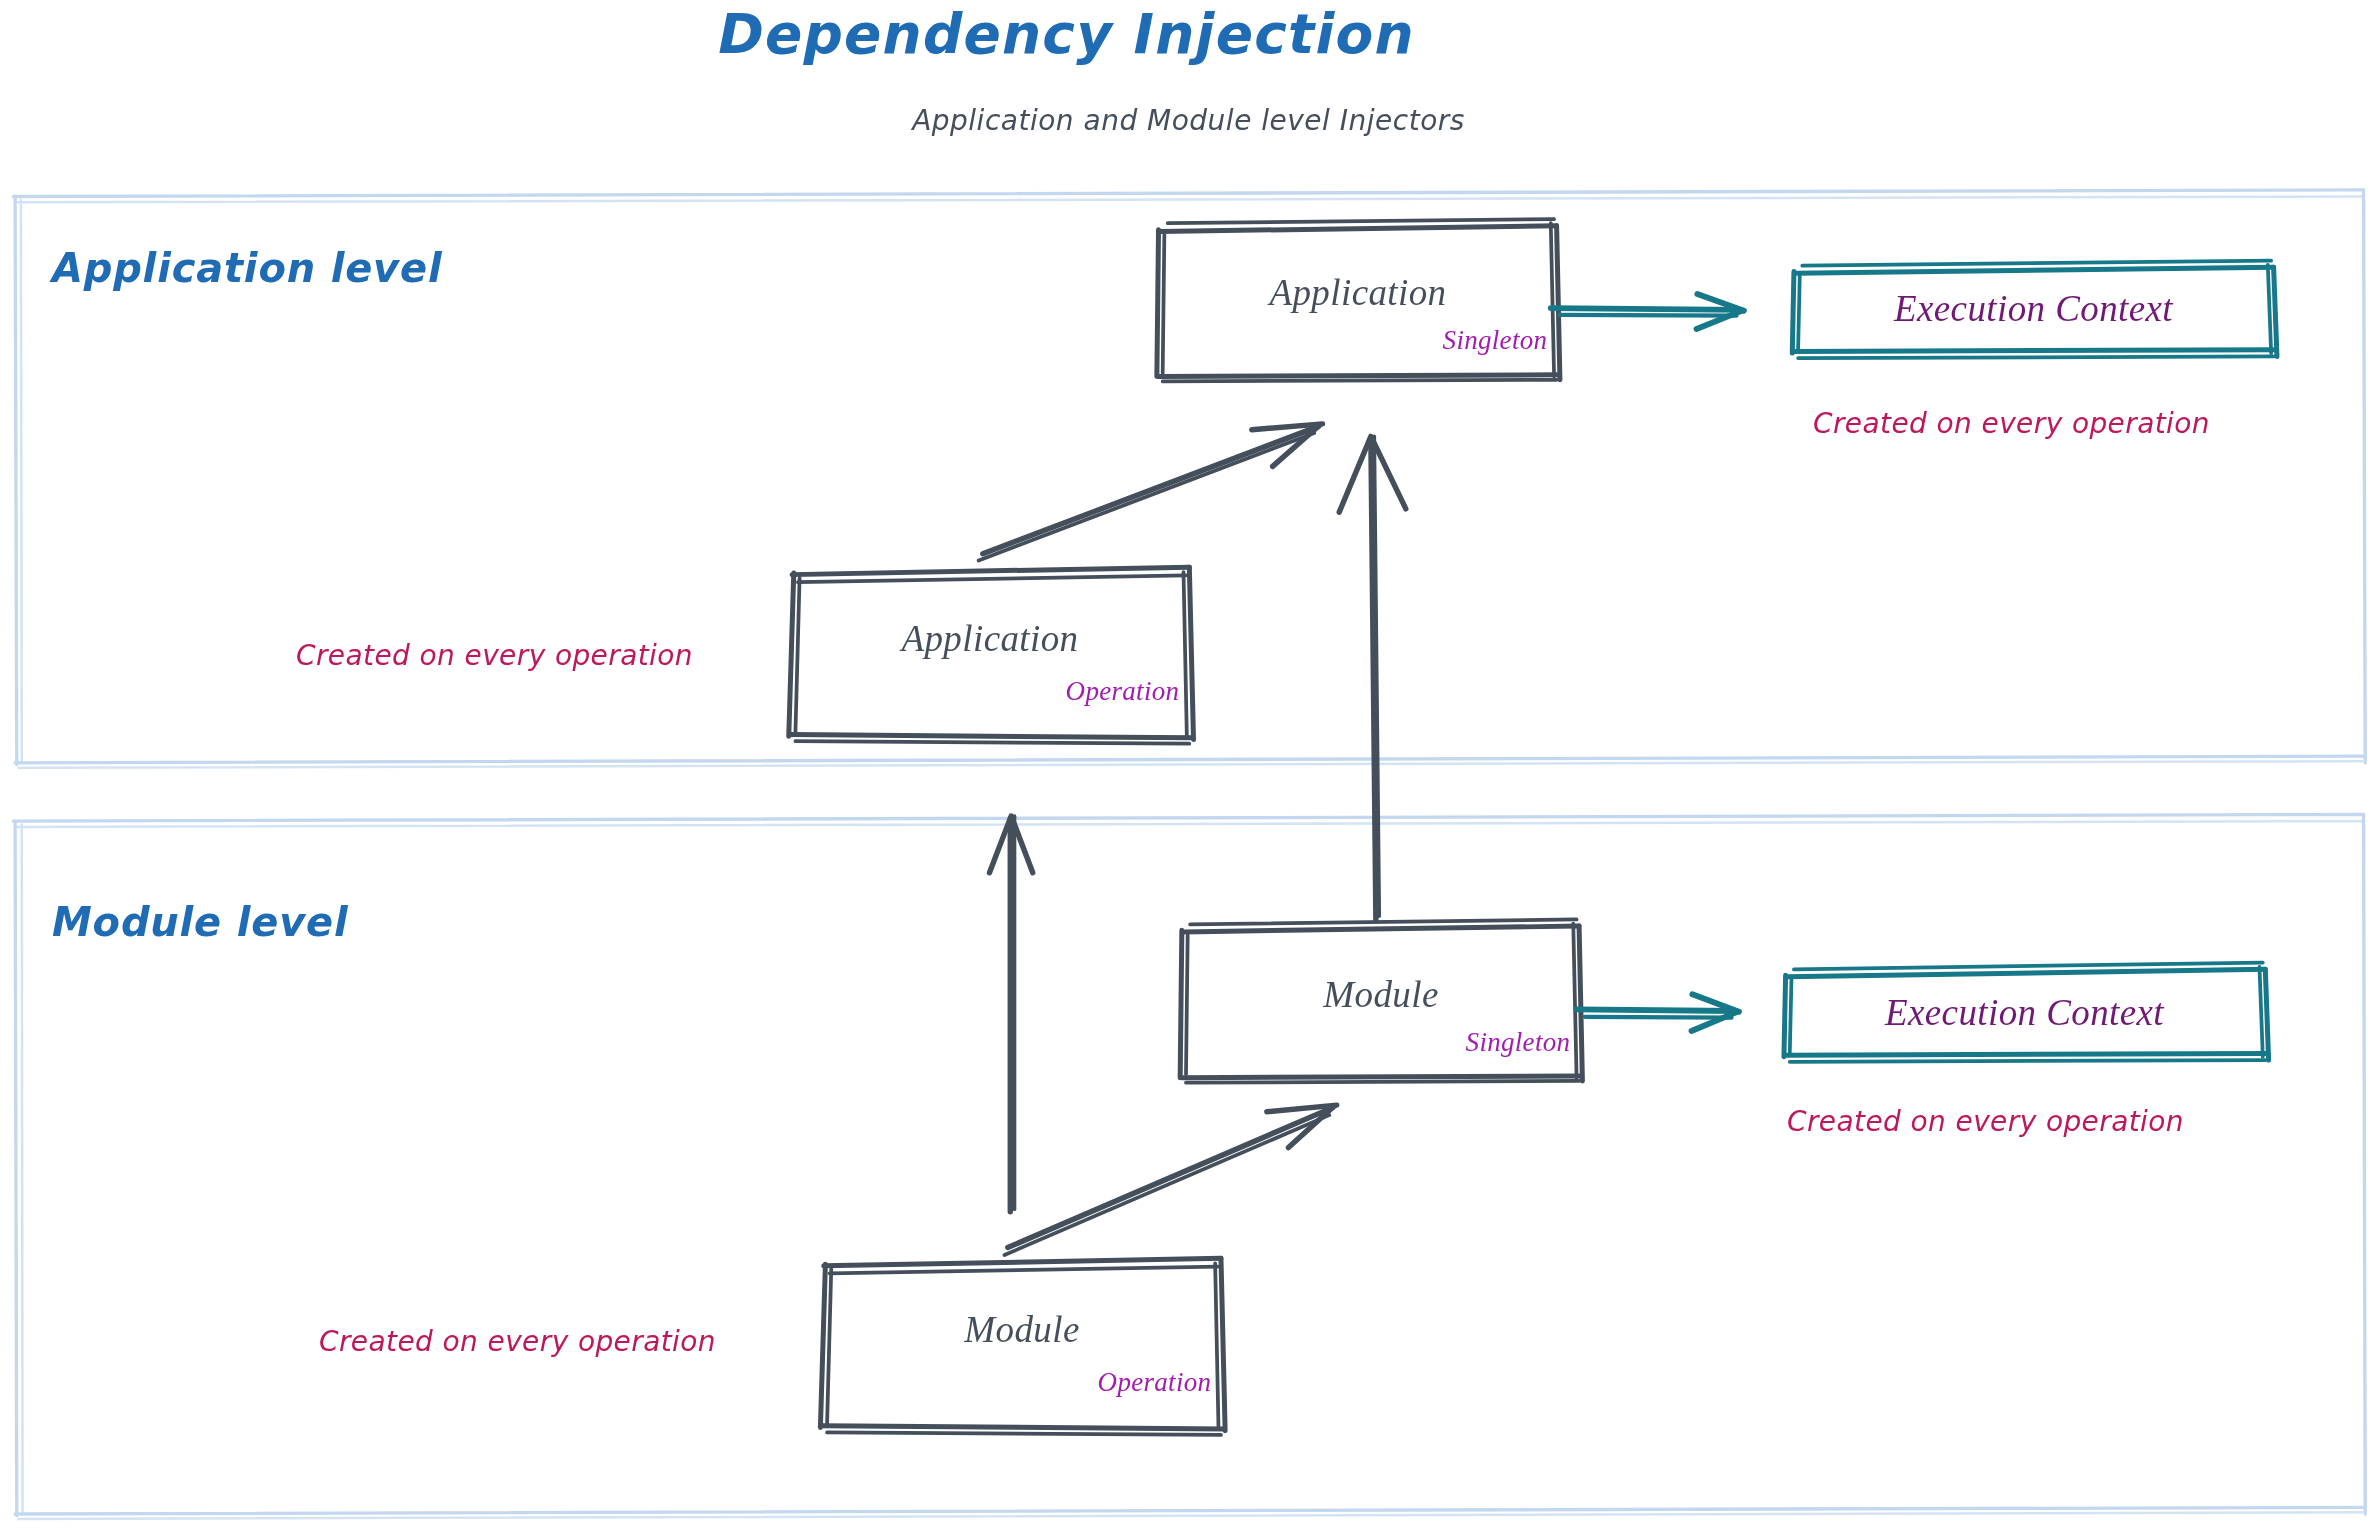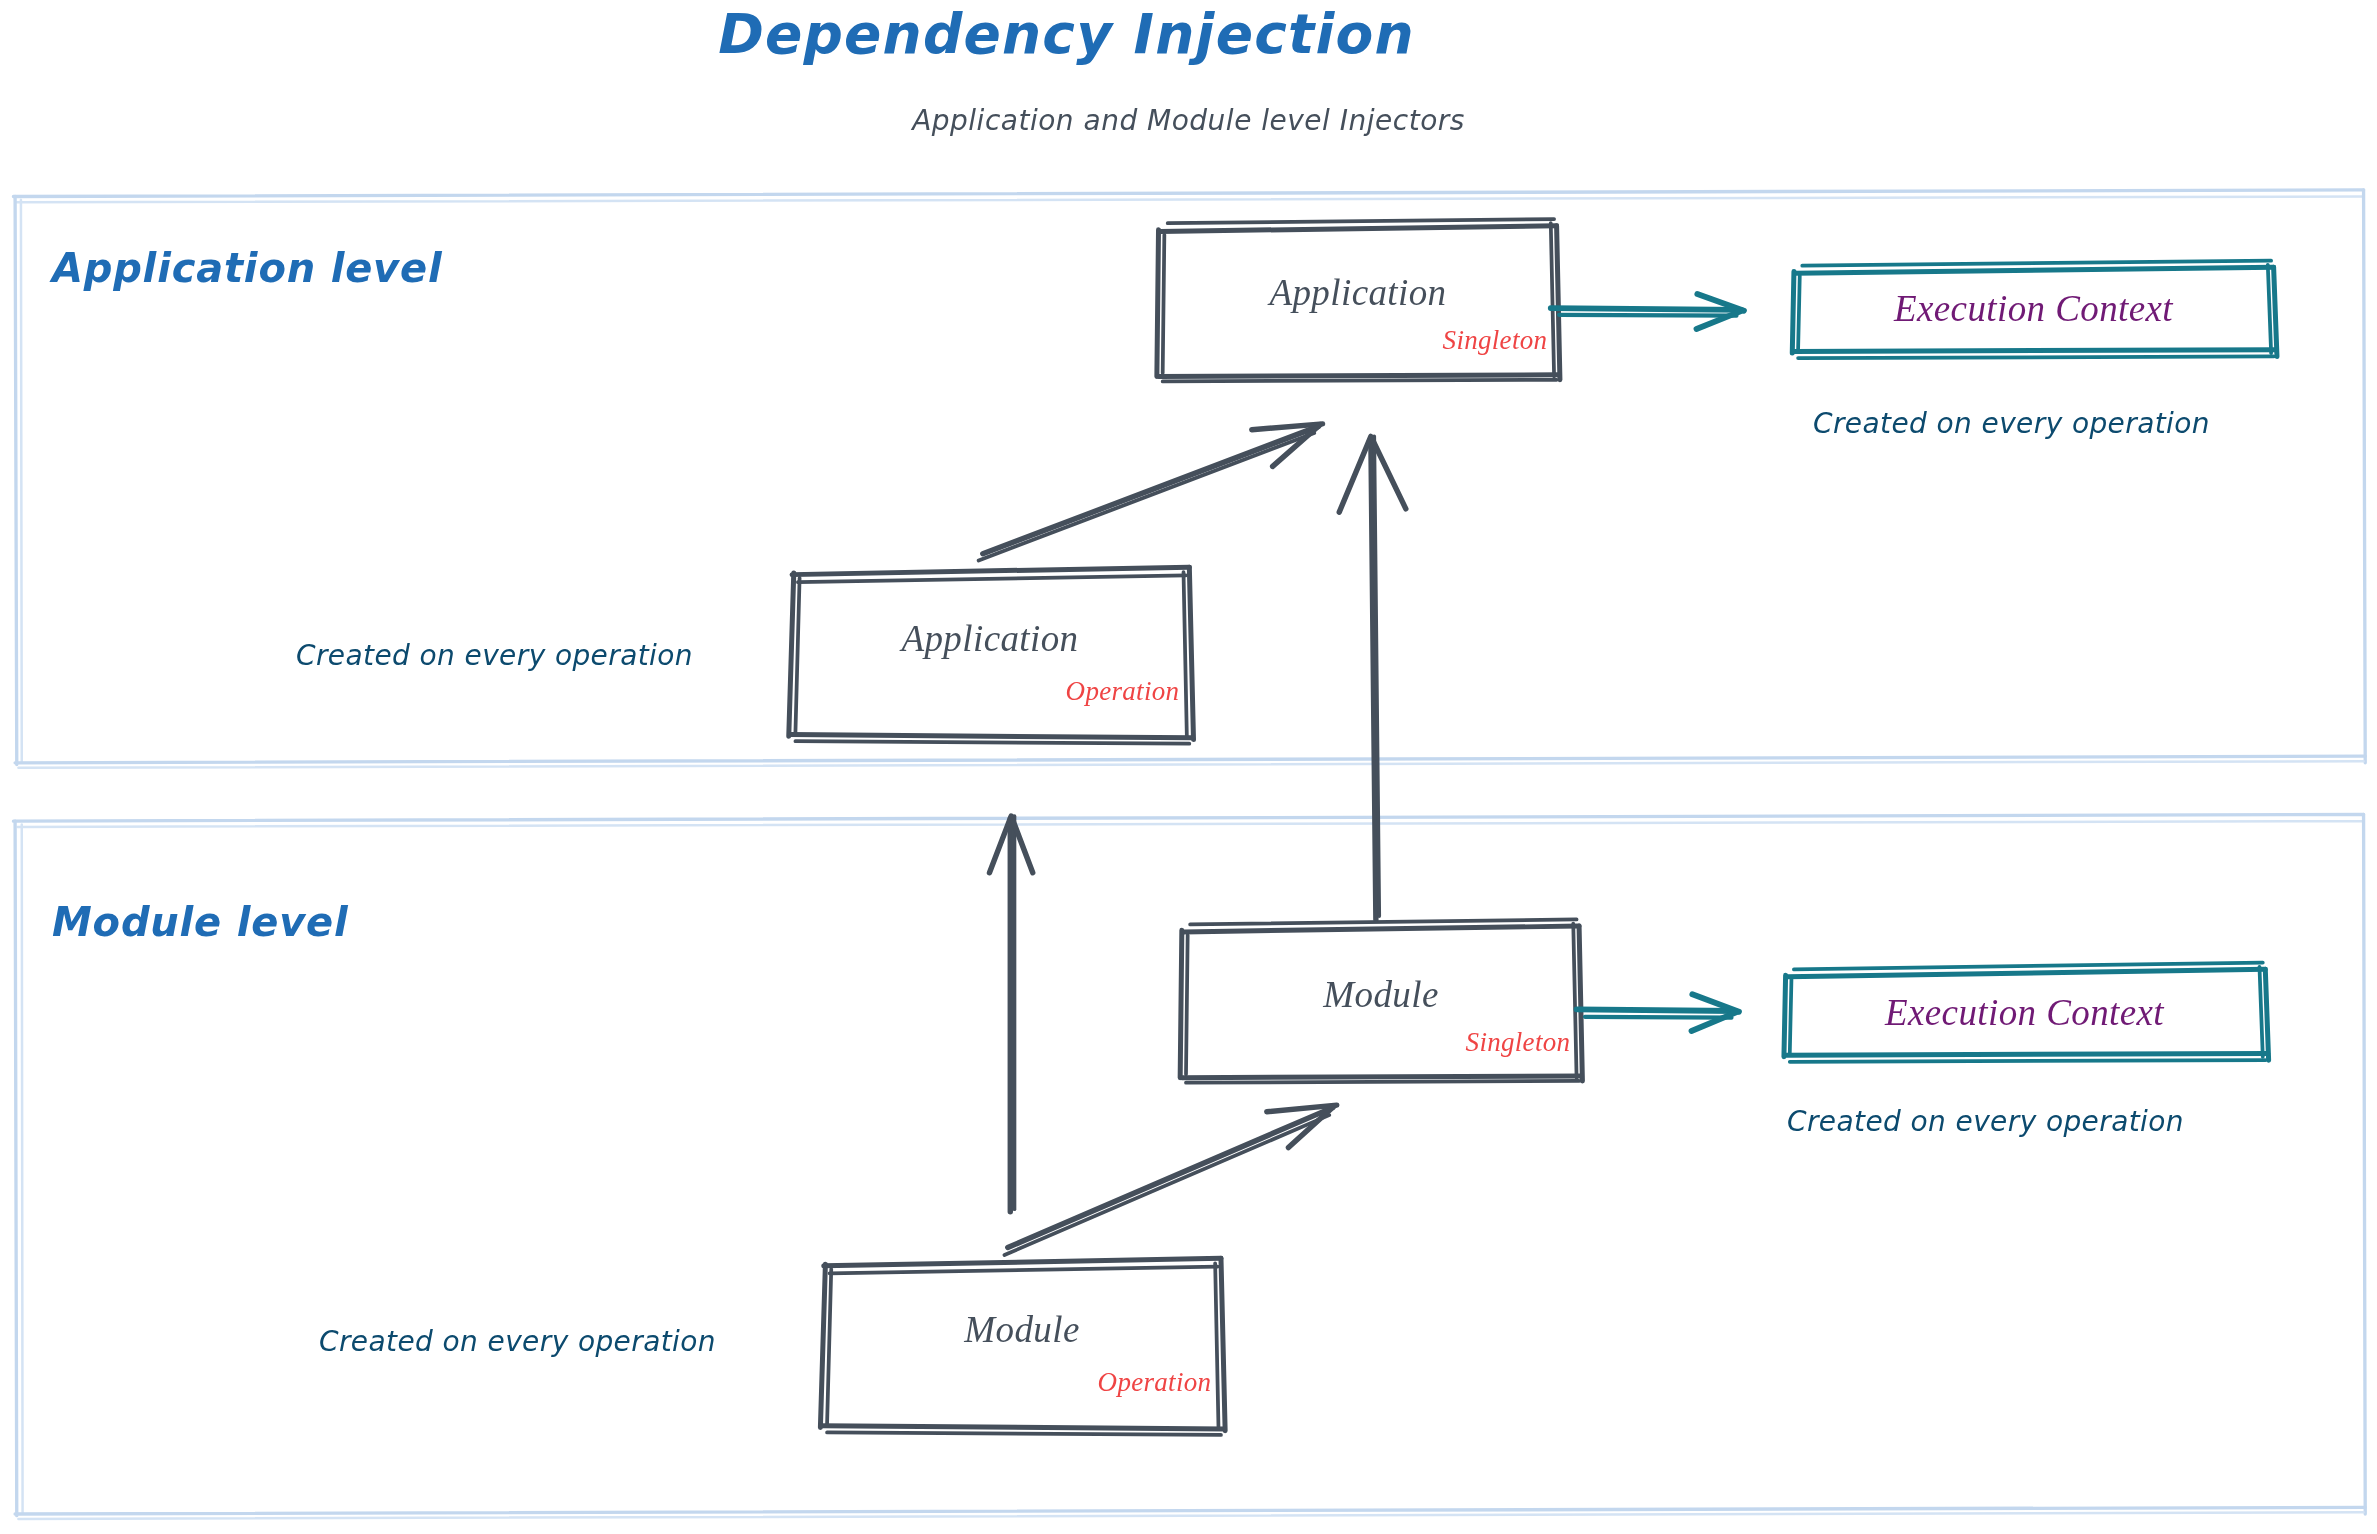--- a/index.html
+++ b/index.html
@@ -82,21 +82,21 @@
     font-size: 37px;
     font-style: italic;
     letter-spacing: 0.4px;
     white-space: nowrap;
   }
   .node .node-scope {
     position: absolute;
     right: 11.7px;
     font-size: 27px;
     font-style: italic;
-    color: #ef4444;
+    color: #a21caf;
     letter-spacing: 0.3px;
     white-space: nowrap;
   }
   .node.gray .node-title { color: #454f5b; }
   .node.teal .node-title { color: #701a75; }
 
   
   #node-application-singleton { left: 1157px; top: 223px; width: 402px; height: 155px; }
   #node-application-singleton .node-title { top: 48px; }
   #node-application-singleton .node-scope  { top: 102px; }
@@ -115,21 +115,21 @@
 
   #node-exec-context-app { left: 1793px; top: 265px; width: 481px; height: 87px; }
   #node-exec-context-app .node-title { top: 21.7px; }
 
   #node-exec-context-mod { left: 1784px; top: 969px; width: 481px; height: 87px; }
   #node-exec-context-mod .node-title { top: 21.7px; }
 
   
   .caption {
     font-size: 28px;
-    color: #0c4a6e;
+    color: #be185d;
     font-style: italic;
     letter-spacing: 0.4px;
   }
   #caption-app-exec    { left: 1813px; top: 410px; }
   #caption-app-op      { left: 296px;  top: 642px; }
   #caption-mod-exec    { left: 1787px; top: 1108px; }
   #caption-mod-op      { left: 319px;  top: 1328px; }
 </style>
 </head>
 <body>

